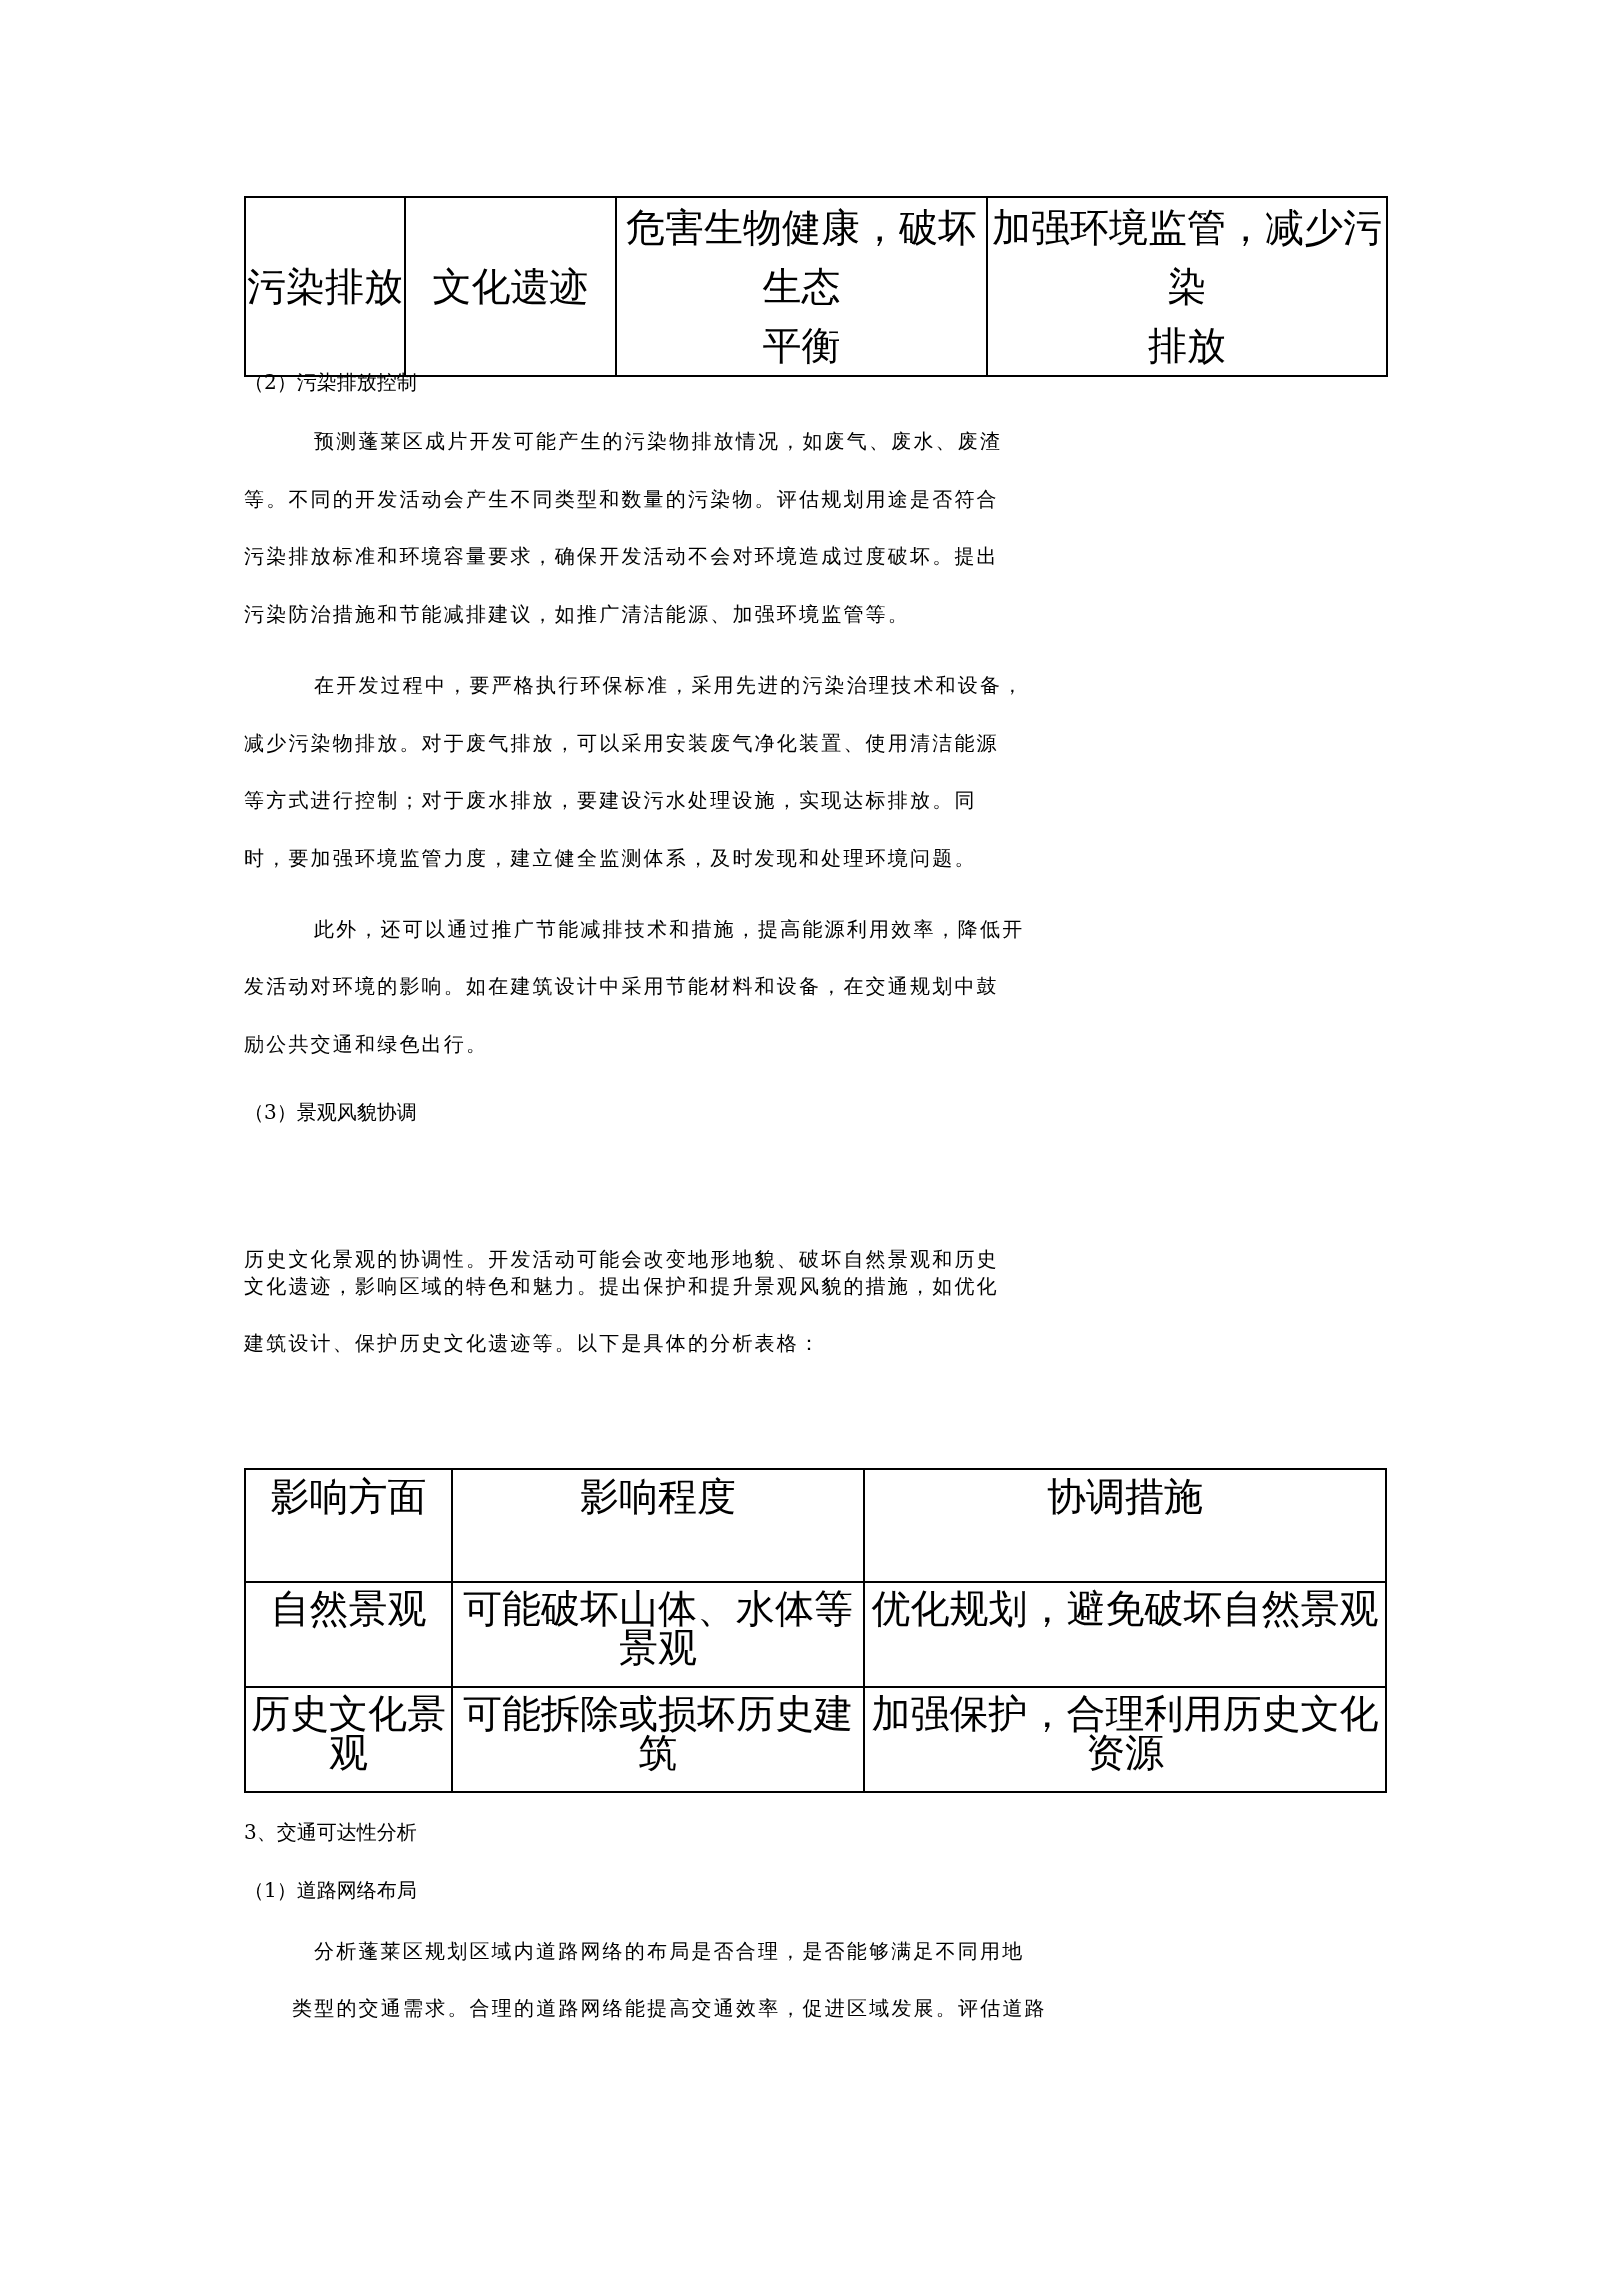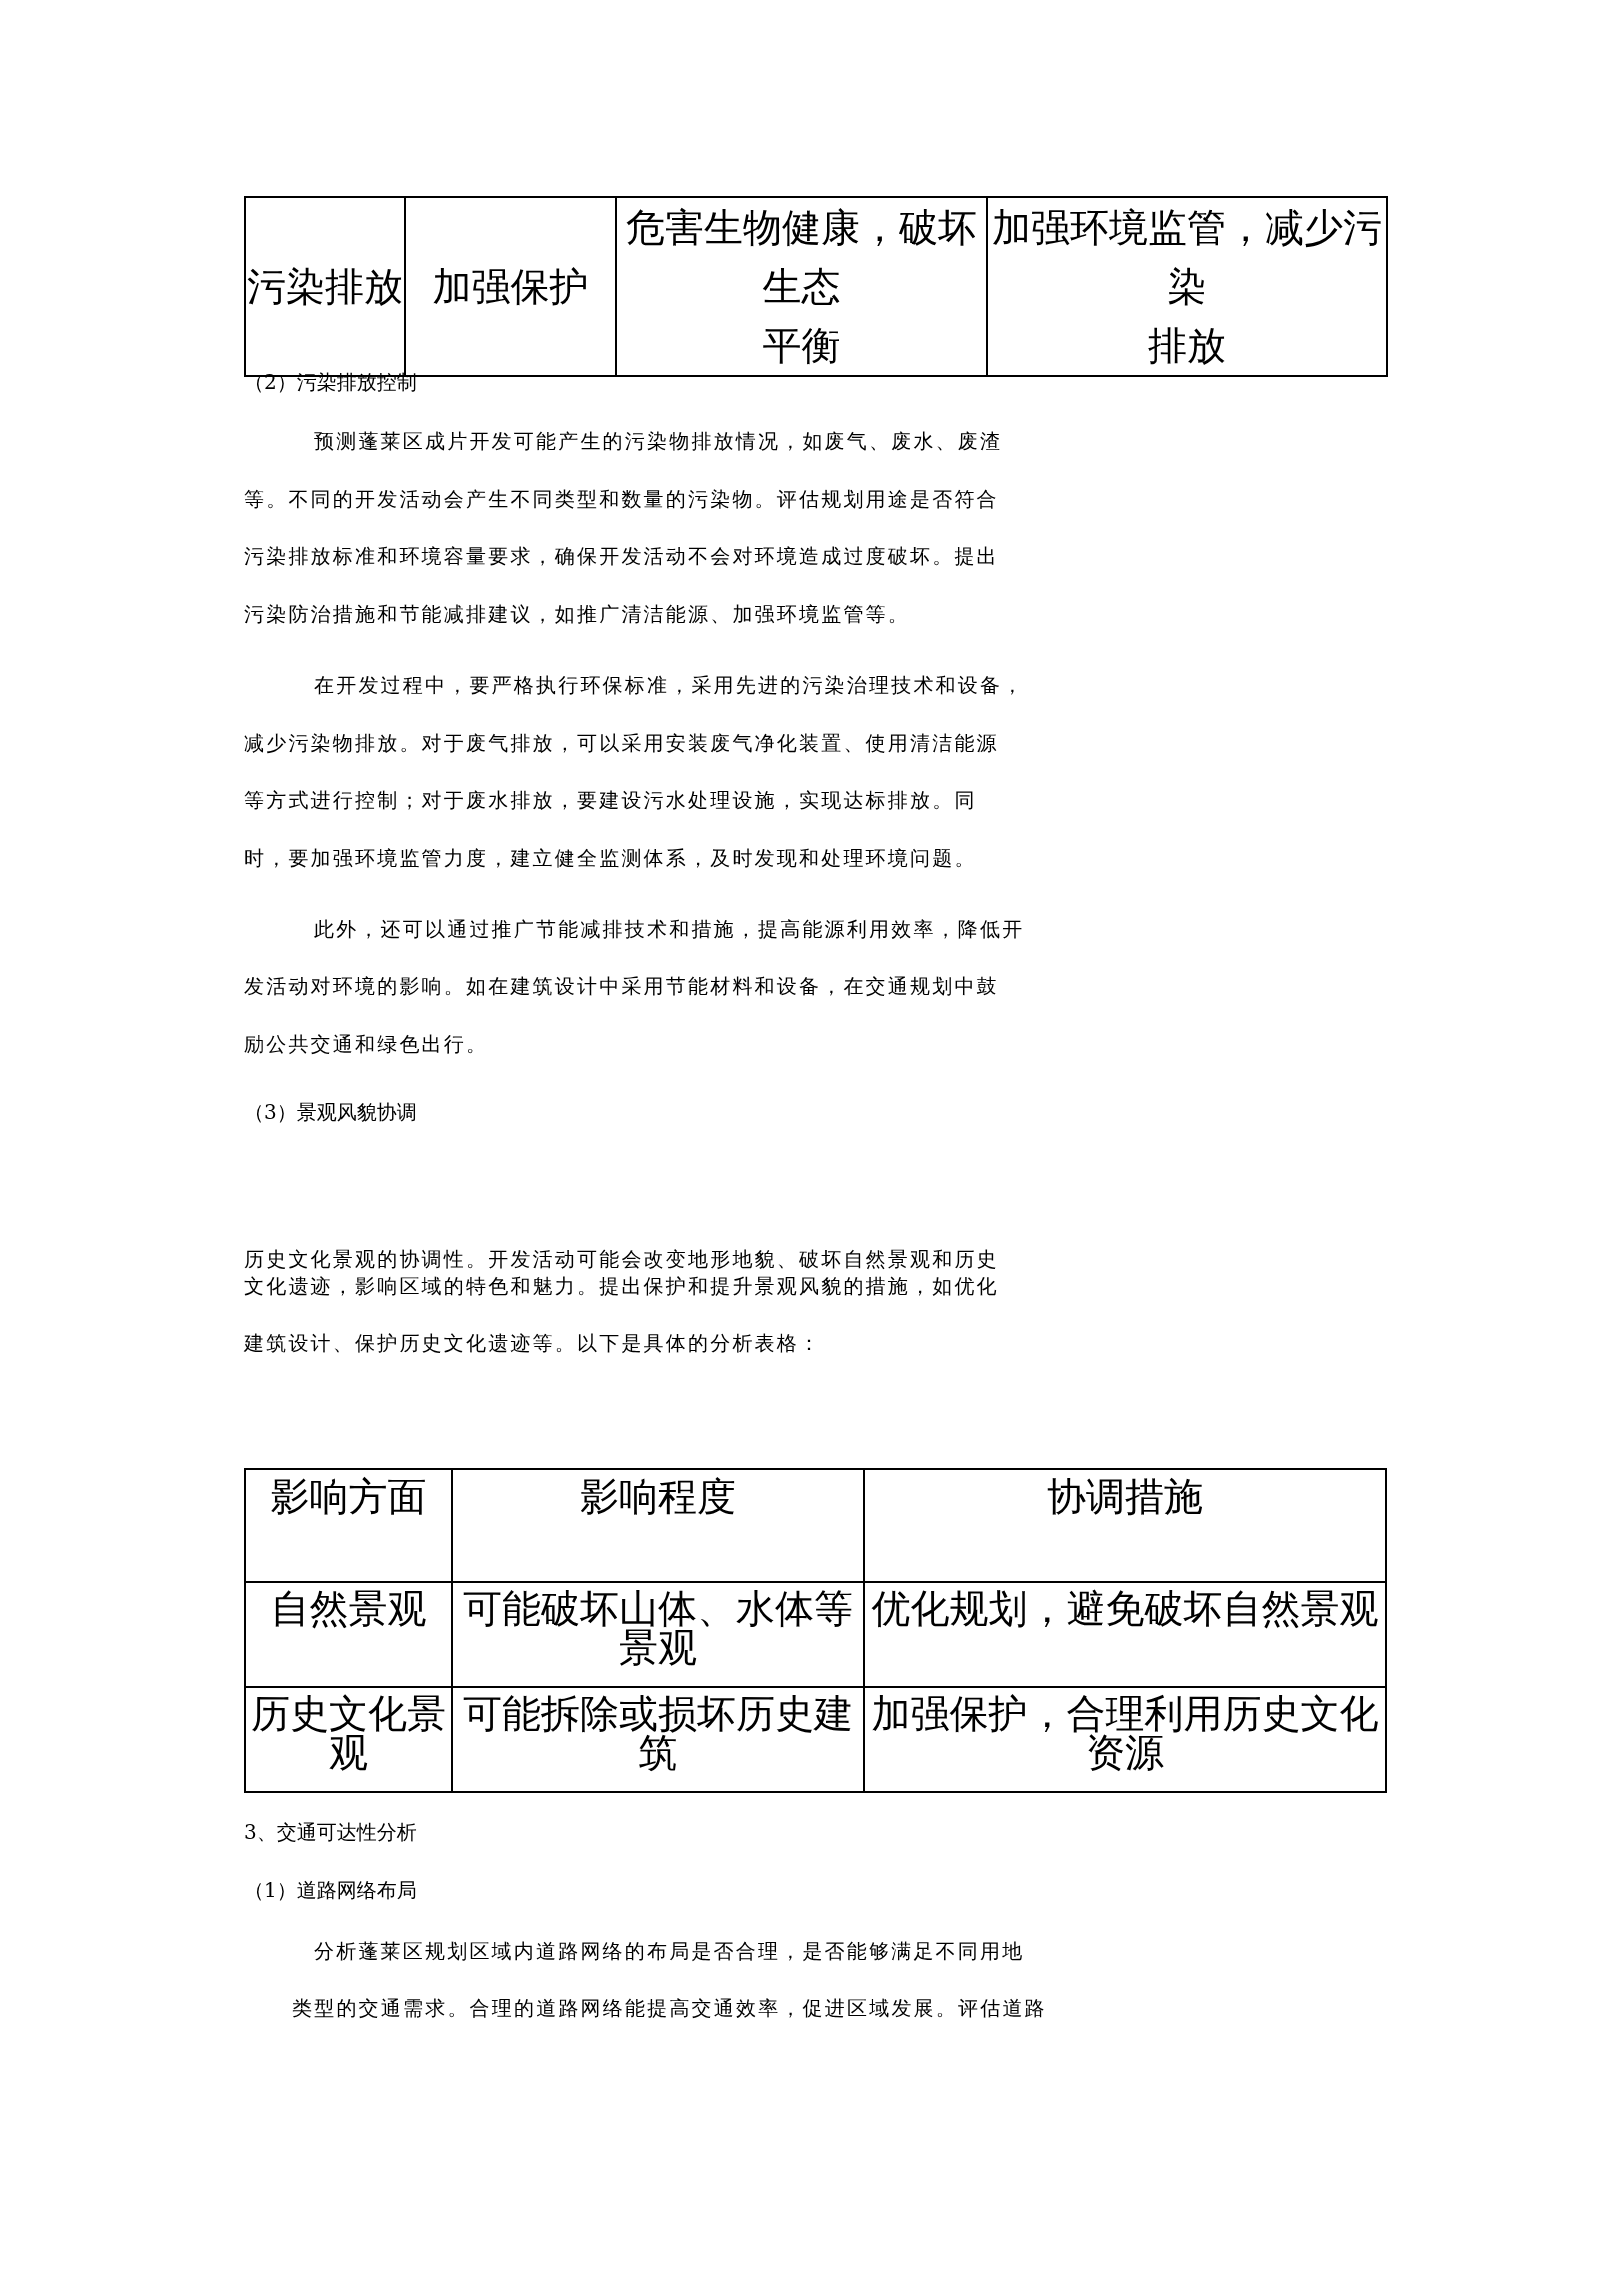--- a/index.html
+++ b/index.html
@@ -34,21 +34,21 @@
   <table class="grid" style="left:244px; top:196px; width:1142px; height:145px;">
     <colgroup>
       <col style="width:160px">
         <col style="width:211px">
         <col style="width:371px">
         <col style="width:400px">
     </colgroup>
     <tbody>
         <tr>
       <td>污染排放</td>
-      <td>加强保护</td>
+      <td>文化遗迹</td>
       <td class="wrap">
         <div>危害生物健康，破坏生态</div>
         <div>平衡</div>
       </td>
       <td class="wrap">
         <div>加强环境监管，减少污染</div>
         <div>排放</div>
       </td>
     </tr>
   </tbody>

